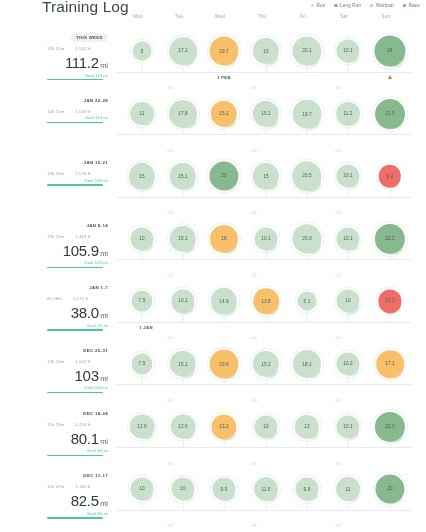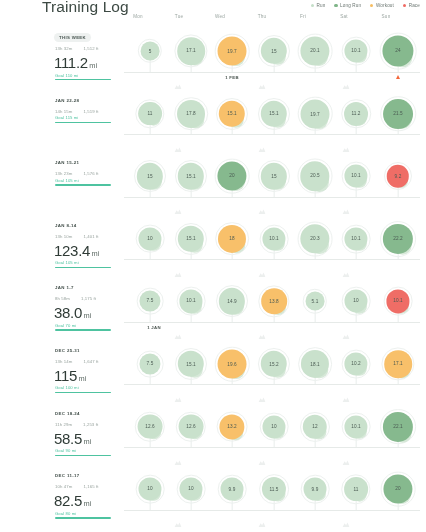--- a/index.html
+++ b/index.html
@@ -14,21 +14,21 @@
   .legend { position:absolute; right:6px; top:3px; display:flex; gap:9px; align-items:center; }
   .lg { display:flex; align-items:center; gap:2.5px; font-size:4.6px; color:#6a7570; letter-spacing:.15px;}
   .dot { width:3.2px; height:3.2px; border-radius:50%; display:inline-block; }
 
   
   .dayhdr { position:absolute; left:112px; top:14px; width:308px; height:11px; }
   .dayhdr span { position:absolute; top:0; font-size:4.6px; color:#9aa5a0;
                  letter-spacing:.2px; transform:translateX(-50%); }
 
   
-  .rows { position:absolute; left:12px; top:25px; width:387px; }
+  .rows { position:absolute; left:4px; top:25px; width:387px;text-align:right; }
   .week { position:relative; height:62.6px; }
   .week.last { height:67px; }
 
   .stats { position:absolute; left:42px; top:0; width:62px; }
   .badge { display:inline-block; background:#eef1f0; color:#4b5853; border-radius:8px;
            padding:2.4px 5px 2.2px; font-size:4.3px; font-weight:700; letter-spacing:.35px; }
   .badge.plain { background:transparent; padding:0 0 0 1px; color:#414e49; font-size:4.4px; }
   .subline { margin-top:3px; padding-left:1px; display:flex; gap:11px; font-size:4.3px; color:#98a39e; letter-spacing:.1px;}
   .big { margin-top:3px; padding-left:0px; font-size:15px; color:#2f3b36; letter-spacing:-.3px; white-space:nowrap;}
   .big .u { font-size:7.4px; color:#5d6a64; letter-spacing:0; margin-left:1.5px; }
@@ -274,21 +274,21 @@
             </svg></div>
           <div class="alt" style="left: 222px; top: 50px;"><svg width="7" height="5" viewBox="0 0 7 5">
               <path d="M0 5 L2.2 1.2 L3.6 3.2 L5 0.6 L7 5 Z" fill="#d7dcda"></path>
             </svg></div>
         </div>
       </div>
       <div class="week">
         <div class="stats"><div class="badge plain">JAN 8-14</div><div class="subline">
             <span>13h 10m</span>
             <span>1,401 ft</span>
-          </div><div class="big"><span>123.4</span><span class="u">mi</span></div><div class="goal">Goal 105 mi</div><div class="gbar">
+          </div><div class="big"><span>105.9</span><span class="u">mi</span></div><div class="goal">Goal 105 mi</div><div class="gbar">
             <i style="width: 100%;"></i>
           </div></div>
         <div class="chart">
           <div class="axis" style="top: 46.5px; width: 296px;"></div>
           <div class="stem" style="left: 26px; top: 26px; height: 20.5px;"></div>
           <div class="ghost" style="left: 26px; top: 26px; width: 28.673px; height: 28.673px;"></div>
           <div class="bub" style="left: 29.4609px; top: 30.8453px; width: 14.3052px; height: 14.3052px; background: rgb(207, 228, 209); opacity: 0.85;"></div>
           <div class="bub" style="left: 26px; top: 26px; width: 23.073px; height: 23.073px; background: rgb(201, 225, 204);">
             <b>10</b>
           </div>
@@ -397,21 +397,21 @@
           <div class="alt" style="left: 222px; top: 50px;"><svg width="7" height="5" viewBox="0 0 7 5">
               <path d="M0 5 L2.2 1.2 L3.6 3.2 L5 0.6 L7 5 Z" fill="#d7dcda"></path>
             </svg></div>
           <div class="mk" style="left: 30px; top: 49.9px;">1 JAN</div>
         </div>
       </div>
       <div class="week">
         <div class="stats"><div class="badge plain">DEC 25-31</div><div class="subline">
             <span>13h 14m</span>
             <span>1,647 ft</span>
-          </div><div class="big"><span>115</span><span class="u">mi</span></div><div class="goal">Goal 100 mi</div><div class="gbar">
+          </div><div class="big"><span>103</span><span class="u">mi</span></div><div class="goal">Goal 100 mi</div><div class="gbar">
             <i style="width: 100%;"></i>
           </div></div>
         <div class="chart">
           <div class="axis" style="top: 46.5px; width: 296px;"></div>
           <div class="stem" style="left: 26px; top: 26px; height: 20.5px;"></div>
           <div class="ghost" style="left: 26px; top: 26px; width: 26.7072px; height: 26.7072px;"></div>
           <div class="bub" style="left: 26px; top: 26px; width: 21.1072px; height: 21.1072px; background: rgb(201, 225, 204);">
             <b>7.5</b>
           </div>
           <div class="stem" style="left: 67px; top: 26px; height: 20.5px;"></div>
@@ -458,21 +458,21 @@
             </svg></div>
           <div class="alt" style="left: 222px; top: 50px;"><svg width="7" height="5" viewBox="0 0 7 5">
               <path d="M0 5 L2.2 1.2 L3.6 3.2 L5 0.6 L7 5 Z" fill="#d7dcda"></path>
             </svg></div>
         </div>
       </div>
       <div class="week">
         <div class="stats"><div class="badge plain">DEC 18-24</div><div class="subline">
             <span>11h 29m</span>
             <span>1,253 ft</span>
-          </div><div class="big"><span>58.5</span><span class="u">mi</span></div><div class="goal">Goal 90 mi</div><div class="gbar">
+          </div><div class="big"><span>80.1</span><span class="u">mi</span></div><div class="goal">Goal 90 mi</div><div class="gbar">
             <i style="width: 100%;"></i>
           </div></div>
         <div class="chart">
           <div class="axis" style="top: 46.5px; width: 296px;"></div>
           <div class="stem" style="left: 26px; top: 26px; height: 20.5px;"></div>
           <div class="ghost" style="left: 26px; top: 26px; width: 30.4704px; height: 30.4704px;"></div>
           <div class="bub" style="left: 29.7306px; top: 31.2228px; width: 15.4196px; height: 15.4196px; background: rgb(207, 228, 209); opacity: 0.85;"></div>
           <div class="bub" style="left: 26px; top: 26px; width: 24.8704px; height: 24.8704px; background: rgb(201, 225, 204);">
             <b>12.6</b>
           </div>

